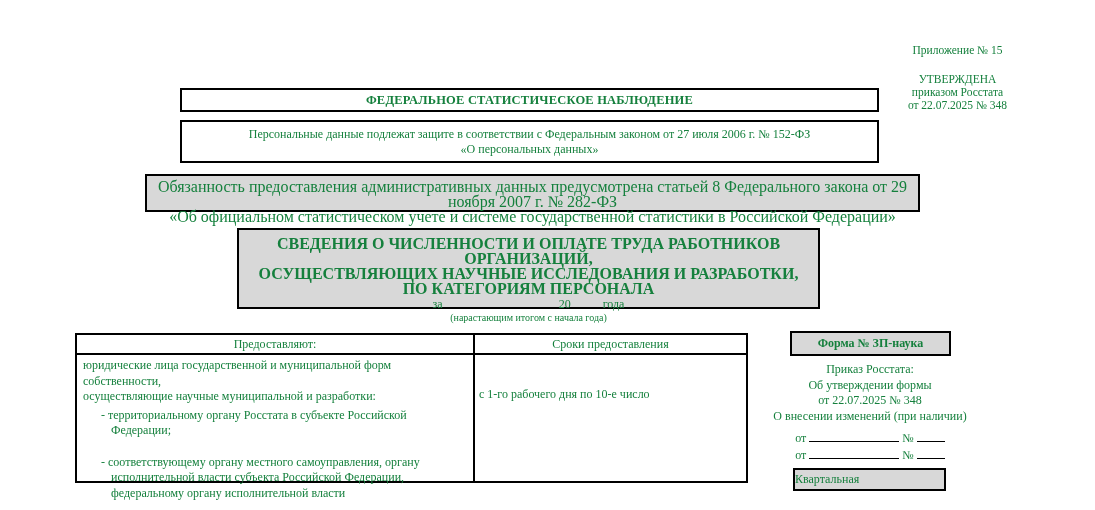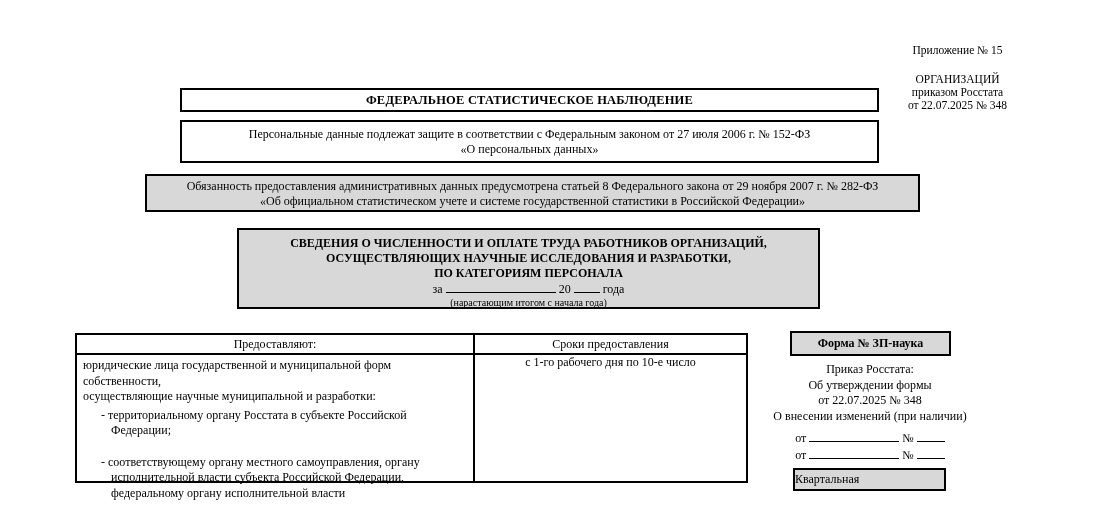--- a/index.html
+++ b/index.html
@@ -1,61 +1,61 @@
 <!DOCTYPE html>
 <html><head>
 <meta charset="utf-8">
 <style>
   * { margin:0; padding:0; box-sizing:border-box; }
   html,body { background:#ffffff; }
   .page {
     position:relative; width:1095px; height:510px; background:#ffffff;
-    font-family:"Liberation Serif", serif; color:#000000; overflow:hidden;
+    font-family:"Liberation Serif", serif; color:#15803d; overflow:hidden;
   }
   .abs { position:absolute; }
 
   
   .approval-block { left:880px; top:44px; width:155px; text-align:center; font-size:11.5px; line-height:13px; }
   .approval-stamp { margin-top:16px; }
 
   
   .bbox { border:2px solid #000; background:#fff; text-align:center; }
   .gray { background:#d8d8d8; }
 
   .title-box { left:180px; top:88px; width:699px; height:24px;
     display:flex; align-items:center; justify-content:center;
     font-weight:bold; font-size:12.5px; letter-spacing:.2px; }
 
   .personal-box { left:180px; top:120px; width:699px; height:43px;
     padding-top:5px; font-size:12px; line-height:15px; }
 
   .obligation-box { left:145px; top:174px; width:775px; height:38px;
-    padding-top:3px; font-size:12px; line-height:15px; }
+    padding-top:3px; font-size:16px; line-height:15px; }
 
   .subject-box { left:237px; top:228px; width:583px; height:81px; padding-top:6px; }
-  .subject-box .t { font-weight:bold; font-size:12px; line-height:15px; }
+  .subject-box .t { font-weight:bold; font-size:16px; line-height:15px; }
   .subject-box .period { font-size:12px; line-height:15px; margin-top:1px; }
   .subject-box .note { font-size:10px; line-height:12px; }
 
   .blank { display:inline-block; border-bottom:1px solid #000; height:11px; vertical-align:baseline; }
   .blank.w110 { width:110px; }
   .blank.w26  { width:26px; }
   .blank.w90  { width:90px; }
   .blank.w28  { width:28px; }
 
   
   .main-table { left:75px; top:333px; width:673px; height:150px; border:2px solid #000; background:#fff; font-size:12px; }
   .tr { display:flex; }
   .thead { height:20px; border-bottom:2px solid #000; }
   .th { display:flex; align-items:center; justify-content:center; }
   .col1 { width:398px; border-right:2px solid #000; }
   .col2 { flex:1; }
   .tbody { height:126px; }
   .cell-providers { padding:3px 10px 3px 6px; line-height:15.5px; text-align:left; }
-  .cell-deadline { padding:0 4px; text-align:center; line-height:15px; }
+  .cell-deadline { padding:20px 4px; text-align:left; line-height:15px;margin-top:12px; }
   .prov-item { padding-left:28px; text-indent:-10px; }
   .prov-item.first { margin-top:3px; }
   .prov-item.second { margin-top:16px; }
 
   
   .form-name-box { left:790px; top:331px; width:161px; height:25px;
     display:flex; align-items:center; justify-content:center; font-weight:bold; font-size:12px; }
   .order-block { left:760px; top:362px; width:220px; text-align:center; font-size:12px; line-height:15.5px; }
   .from-line { margin-top:1px; }
   .from-line.gap { margin-top:7px; }
@@ -63,21 +63,21 @@
     display:flex; align-items:center; justify-content:flex-start; font-size:12px; }
 </style>
 </head>
 <body>
 
 <div class="page">
 
   <div class="abs approval-block">
     <div>Приложение № 15</div>
     <div class="approval-stamp">
-      <div>ОРГАНИЗАЦИЙ</div>
+      <div>УТВЕРЖДЕНА</div>
       <div>приказом Росстата</div>
       <div>от 22.07.2025 № 348</div>
     </div>
   </div>
 
   <div class="abs bbox title-box">
     <span>ФЕДЕРАЛЬНОЕ СТАТИСТИЧЕСКОЕ НАБЛЮДЕНИЕ</span>
   </div>
 
   <div class="abs bbox personal-box">

